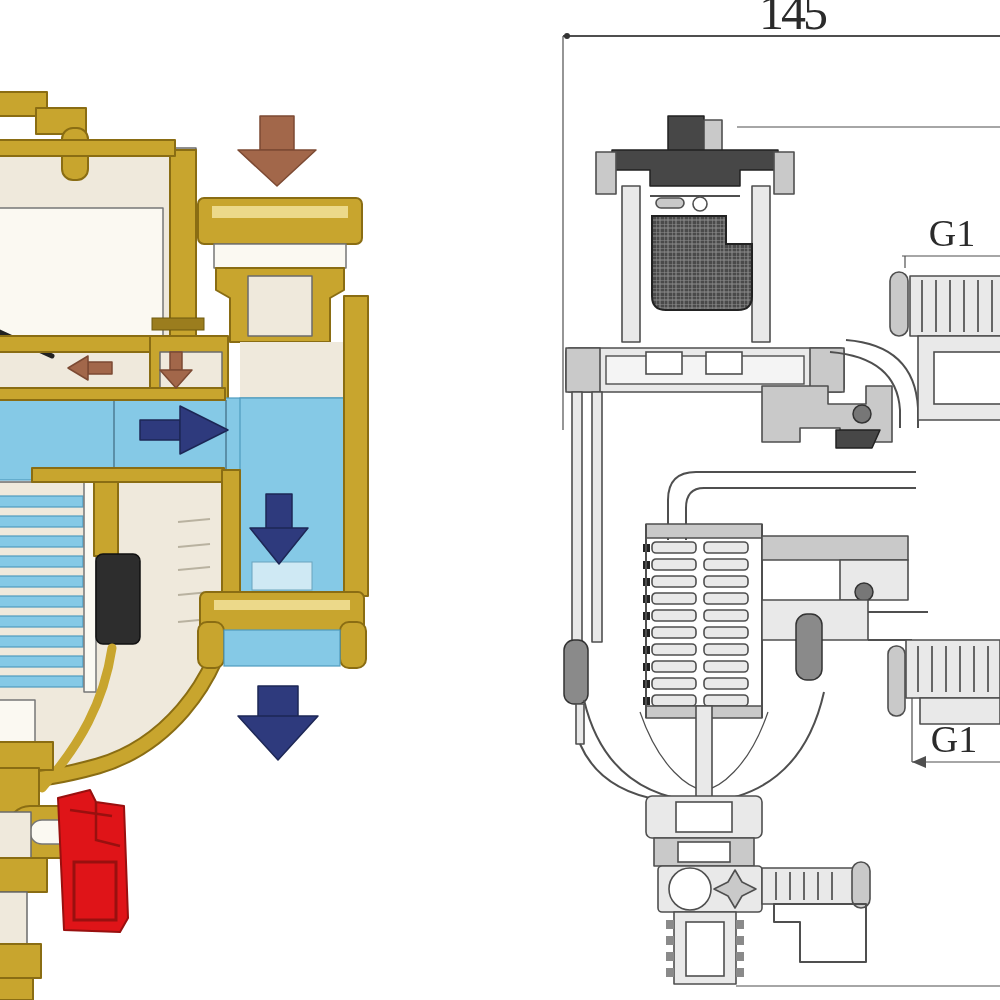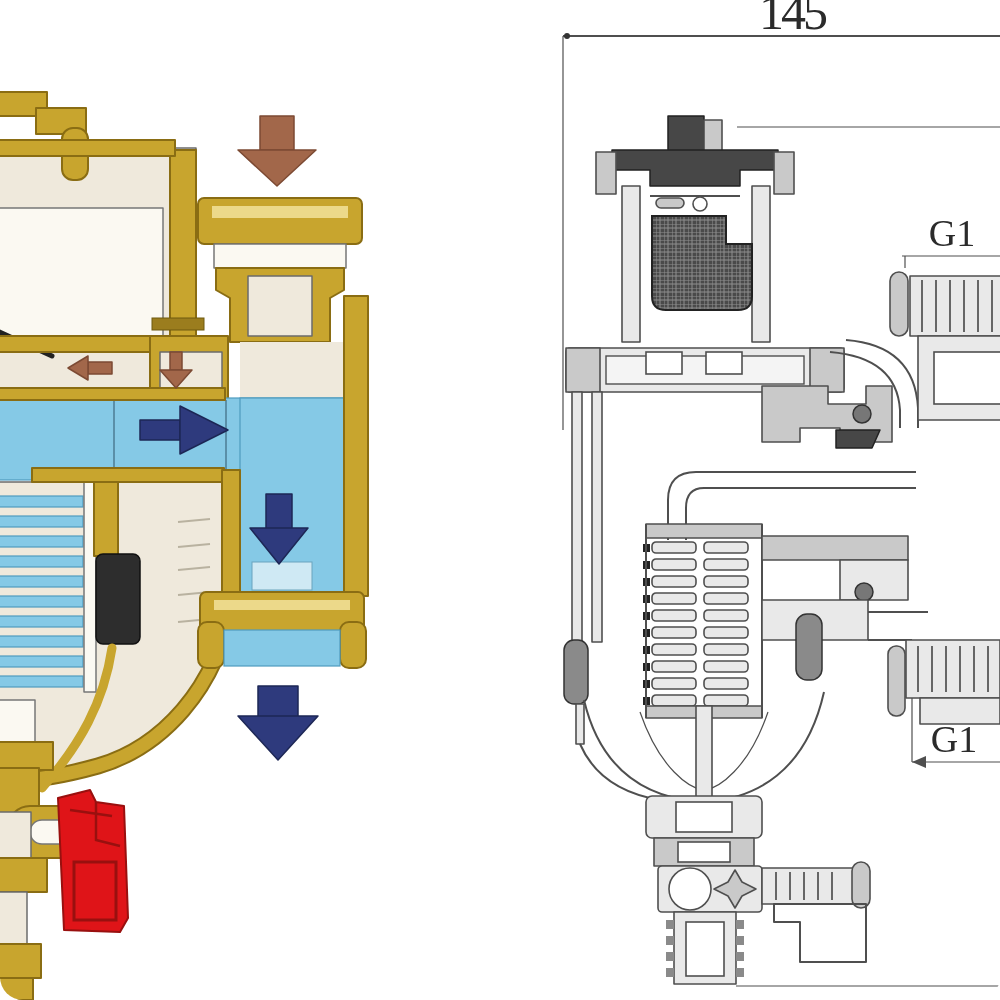--- a/index.html
+++ b/index.html
@@ -1,17 +1,17 @@
 <!DOCTYPE html>
 <html style="--background: #ffffff; --brass: #c8a52e; --brass-dark: #8a6d13; --brass-light: #ecd98a; --cream: #efe9dc; --water-blue: #85c9e6; --water-blue-dark: #4f9cbf; --arrow-navy: #2e3a7d; --arrow-brown: #a2674a; --magnet-black: #2d2d2d; --handle-red: #df1418; --handle-red-dark: #99100f; --line-gray: #4f4f4f; --fill-gray-light: #e9e9e9; --fill-gray-mid: #c9c9c9; --fill-gray-dark: #8a8a8a;"><head>
 <meta charset="utf-8">
 <style>
   html,body{margin:0;padding:0;background:#fff;}
   .stage{position:relative;width:1000px;height:1000px;background:var(--background,#fff);overflow:hidden;
-         font-family:"Liberation Sans",sans-serif;border-radius:23px;}
+         font-family:"Liberation Sans",sans-serif;}
   svg{display:block}
   
   .gold{fill:var(--brass);stroke:var(--brass-dark);stroke-width:2;stroke-linejoin:round;}
   .goldhl{fill:var(--brass-light);stroke:none;}
   .cream{fill:var(--cream);stroke:#6b6b6b;stroke-width:1.5;stroke-linejoin:round;}
   .creamflat{fill:var(--cream);stroke:none;}
   .whitepart{fill:#fbf9f2;stroke:#777;stroke-width:1.5;stroke-linejoin:round;}
   .blue{fill:var(--water-blue);stroke:var(--water-blue-dark);stroke-width:1.2;}
   .navy{fill:var(--arrow-navy);stroke:#1d2756;stroke-width:1.5;stroke-linejoin:round;}
   .brown{fill:var(--arrow-brown);stroke:#7c4a33;stroke-width:1.5;stroke-linejoin:round;}

